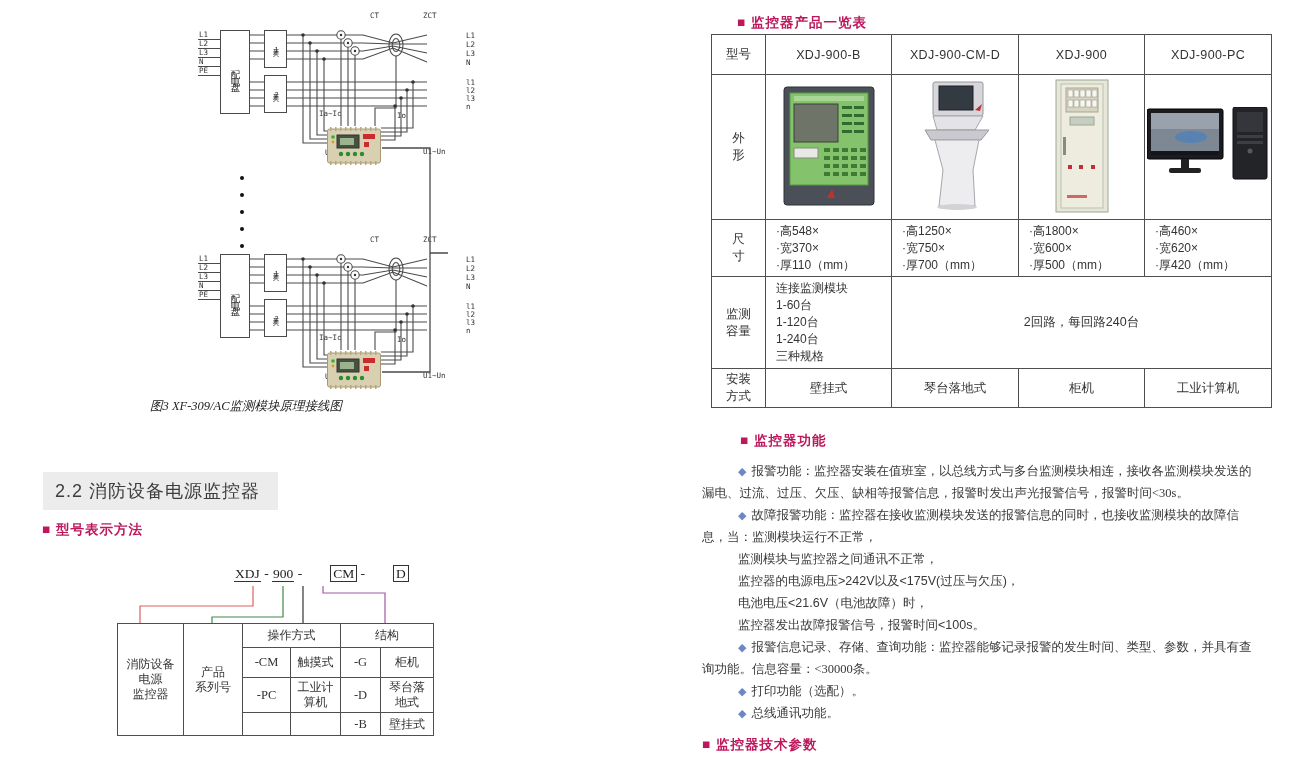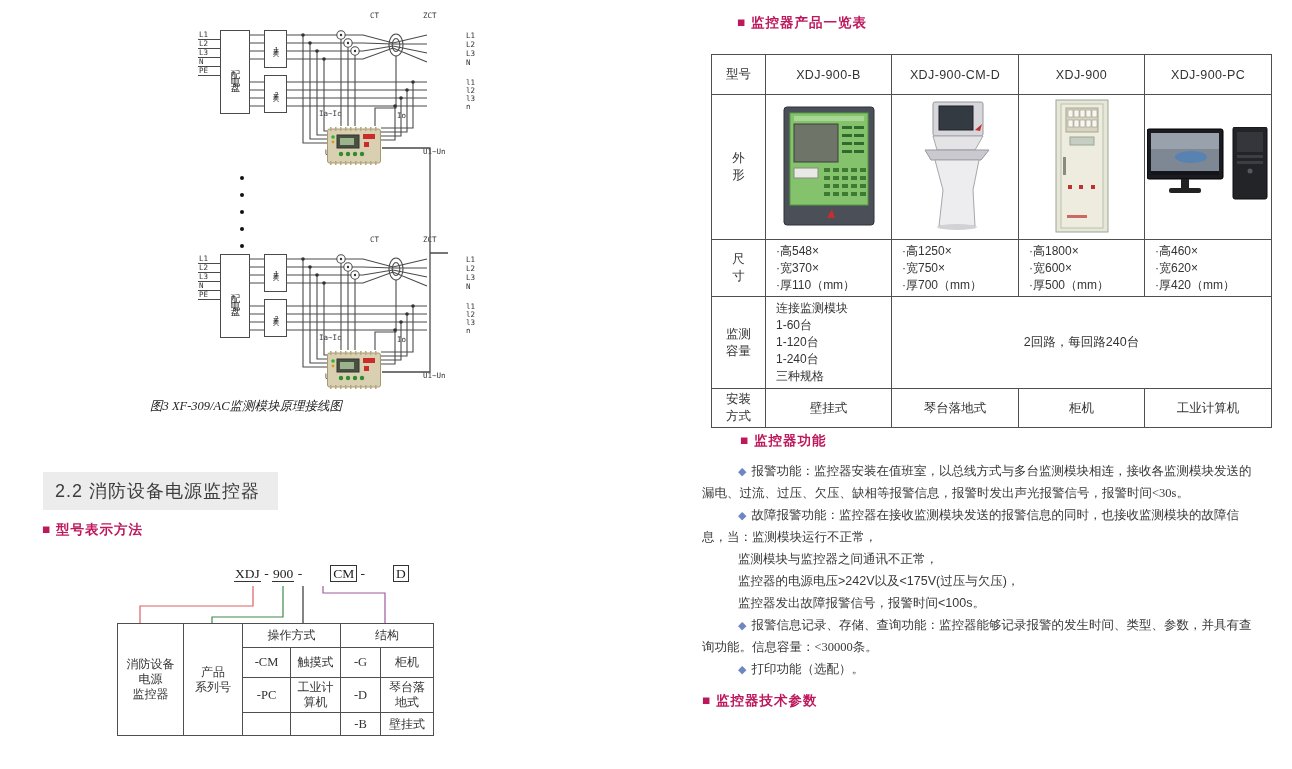--- a/index.html
+++ b/index.html
@@ -36,21 +36,21 @@
   .mcode .u{border-bottom:1px solid #333;padding:0 1px;}
   .mcode .bx{border:1px solid #333;padding:0 2px;margin-left:28px;}
 
   
   .mtable{position:absolute;left:117px;top:623px;border-collapse:collapse;table-layout:fixed;}
   .mtable td{border:1px solid #4f4f4f;text-align:center;vertical-align:middle;
              font-size:12px;line-height:15px;color:#333;padding:1px 2px;margin-top:8px;}
   .mtable .code{font-family:"Liberation Serif","DejaVu Serif",serif;font-size:12.5px;}
 
   
-  .ptable{position:absolute;left:711px;top:54px;border-collapse:collapse;table-layout:fixed;}
+  .ptable{position:absolute;left:711px;top:34px;border-collapse:collapse;table-layout:fixed;}
   .ptable td{border:1px solid #4f4f4f;color:#333;font-size:12.5px;vertical-align:middle;padding:2px;}
   .ptable .rowlab{text-align:center;line-height:17px;}
   .ptable .mname{text-align:center;letter-spacing:0.4px;}
   .ptable .photo{text-align:center;}
   .ptable .lines{text-align:left;padding-left:10px;font-size:12px;line-height:17px;}
   .ptable .center{text-align:center;}
 
   .fnbody{position:absolute;left:702px;top:460px;width:582px;font-size:12.5px;color:#383838;}
   .fn-par{margin:0;line-height:22px;text-indent:36px;}
   .fn-line{margin:0;line-height:22px;padding-left:36px;}
@@ -483,21 +483,23 @@
 
     <div class="abs sqtitle" style="left:740px;top:432px">■ 监控器功能</div>
 
     <div class="fnbody">
       <p class="fn-par"><span class="dm">◆</span><span class="ptx">报警功能：监控器安装在值班室，以总线方式与多台监测模块相连，接收各监测模块发送的
 漏电、过流、过压、欠压、缺相等报警信息，报警时发出声光报警信号，报警时间&lt;30s。</span></p>
       <p class="fn-par"><span class="dm">◆</span><span class="ptx">故障报警功能：监控器在接收监测模块发送的报警信息的同时，也接收监测模块的故障信
 息，当：监测模块运行不正常，</span></p>
       <p class="fn-line">监测模块与监控器之间通讯不正常，</p>
       <p class="fn-line">监控器的电源电压&gt;242V以及&lt;175V(过压与欠压)，</p>
+      <p class="fn-line">电池电压&lt;21.6V（电池故障）时，</p>
       <p class="fn-line">监控器发出故障报警信号，报警时间&lt;100s。</p>
       <p class="fn-par"><span class="dm">◆</span><span class="ptx">报警信息记录、存储、查询功能：监控器能够记录报警的发生时间、类型、参数，并具有查
 询功能。信息容量：&lt;30000条。</span></p>
       <p class="fn-par"><span class="dm">◆</span><span class="ptx">打印功能（选配）。</span></p>
+      <p class="fn-par"><span class="dm">◆</span><span class="ptx">总线通讯功能。</span></p>
       <div class="sqtitle" style="margin-top:12px">■ 监控器技术参数</div>
     </div>
   </div>
 
 </div>
 
 </body></html>

